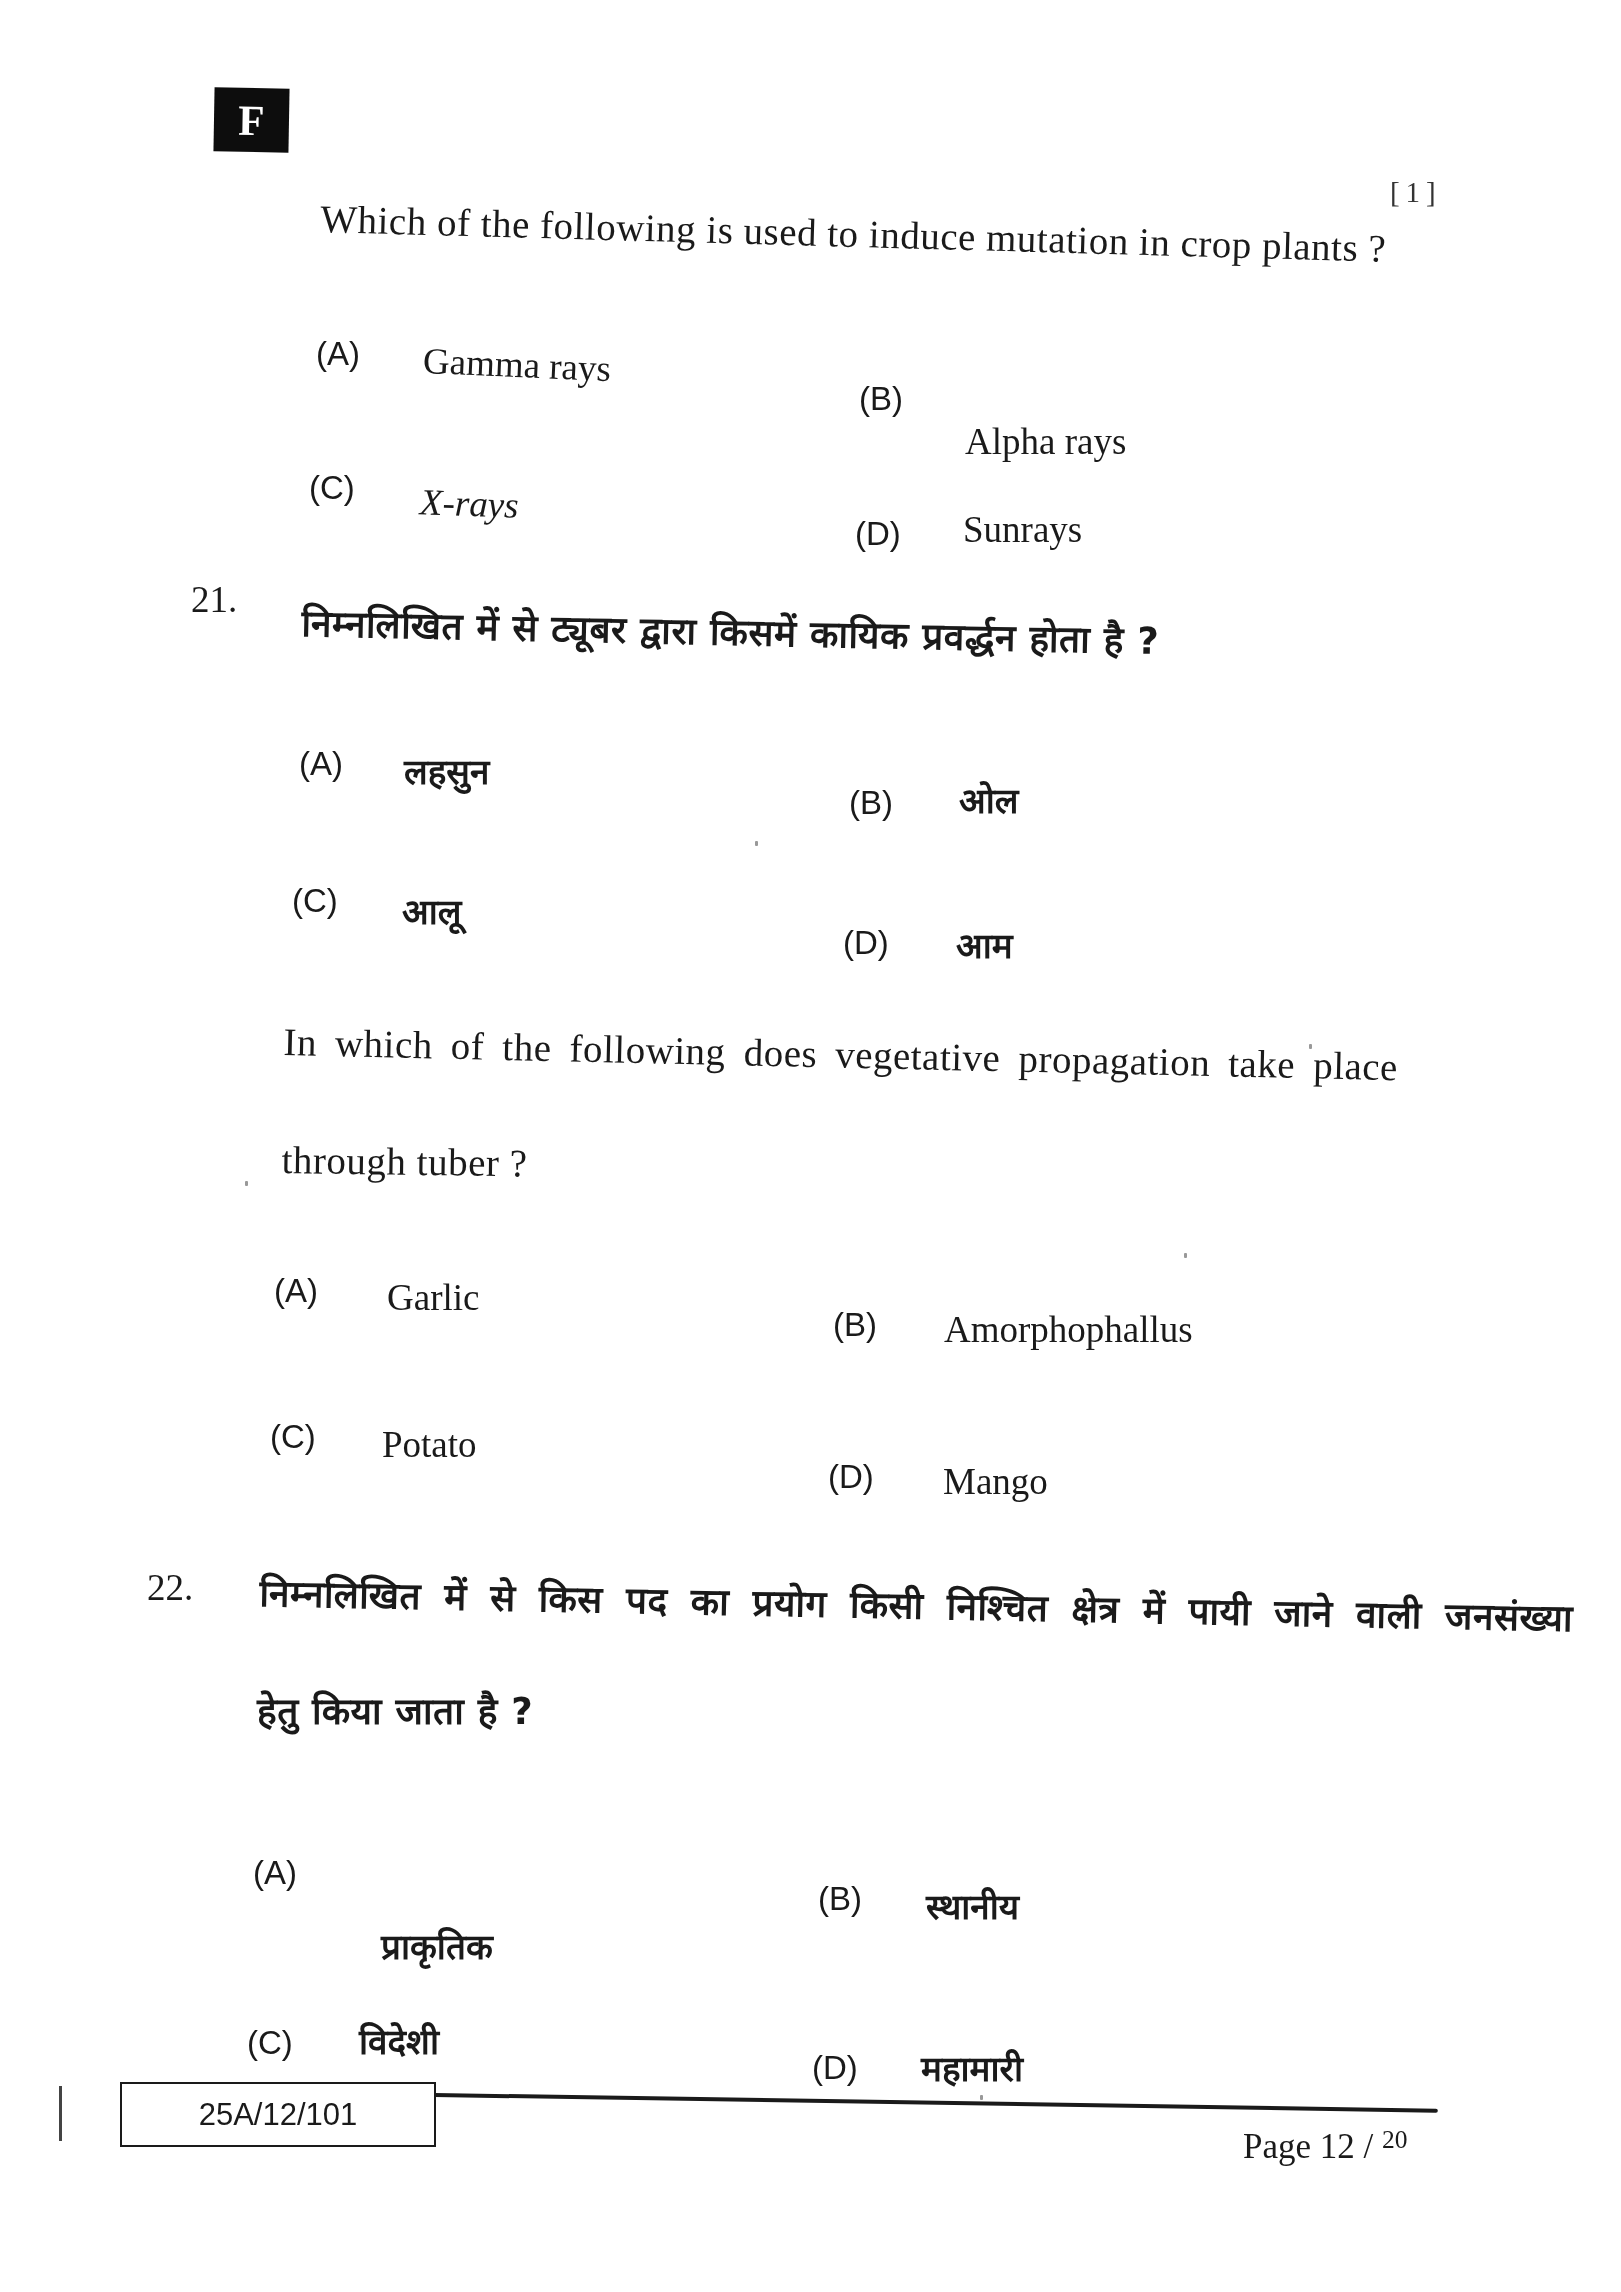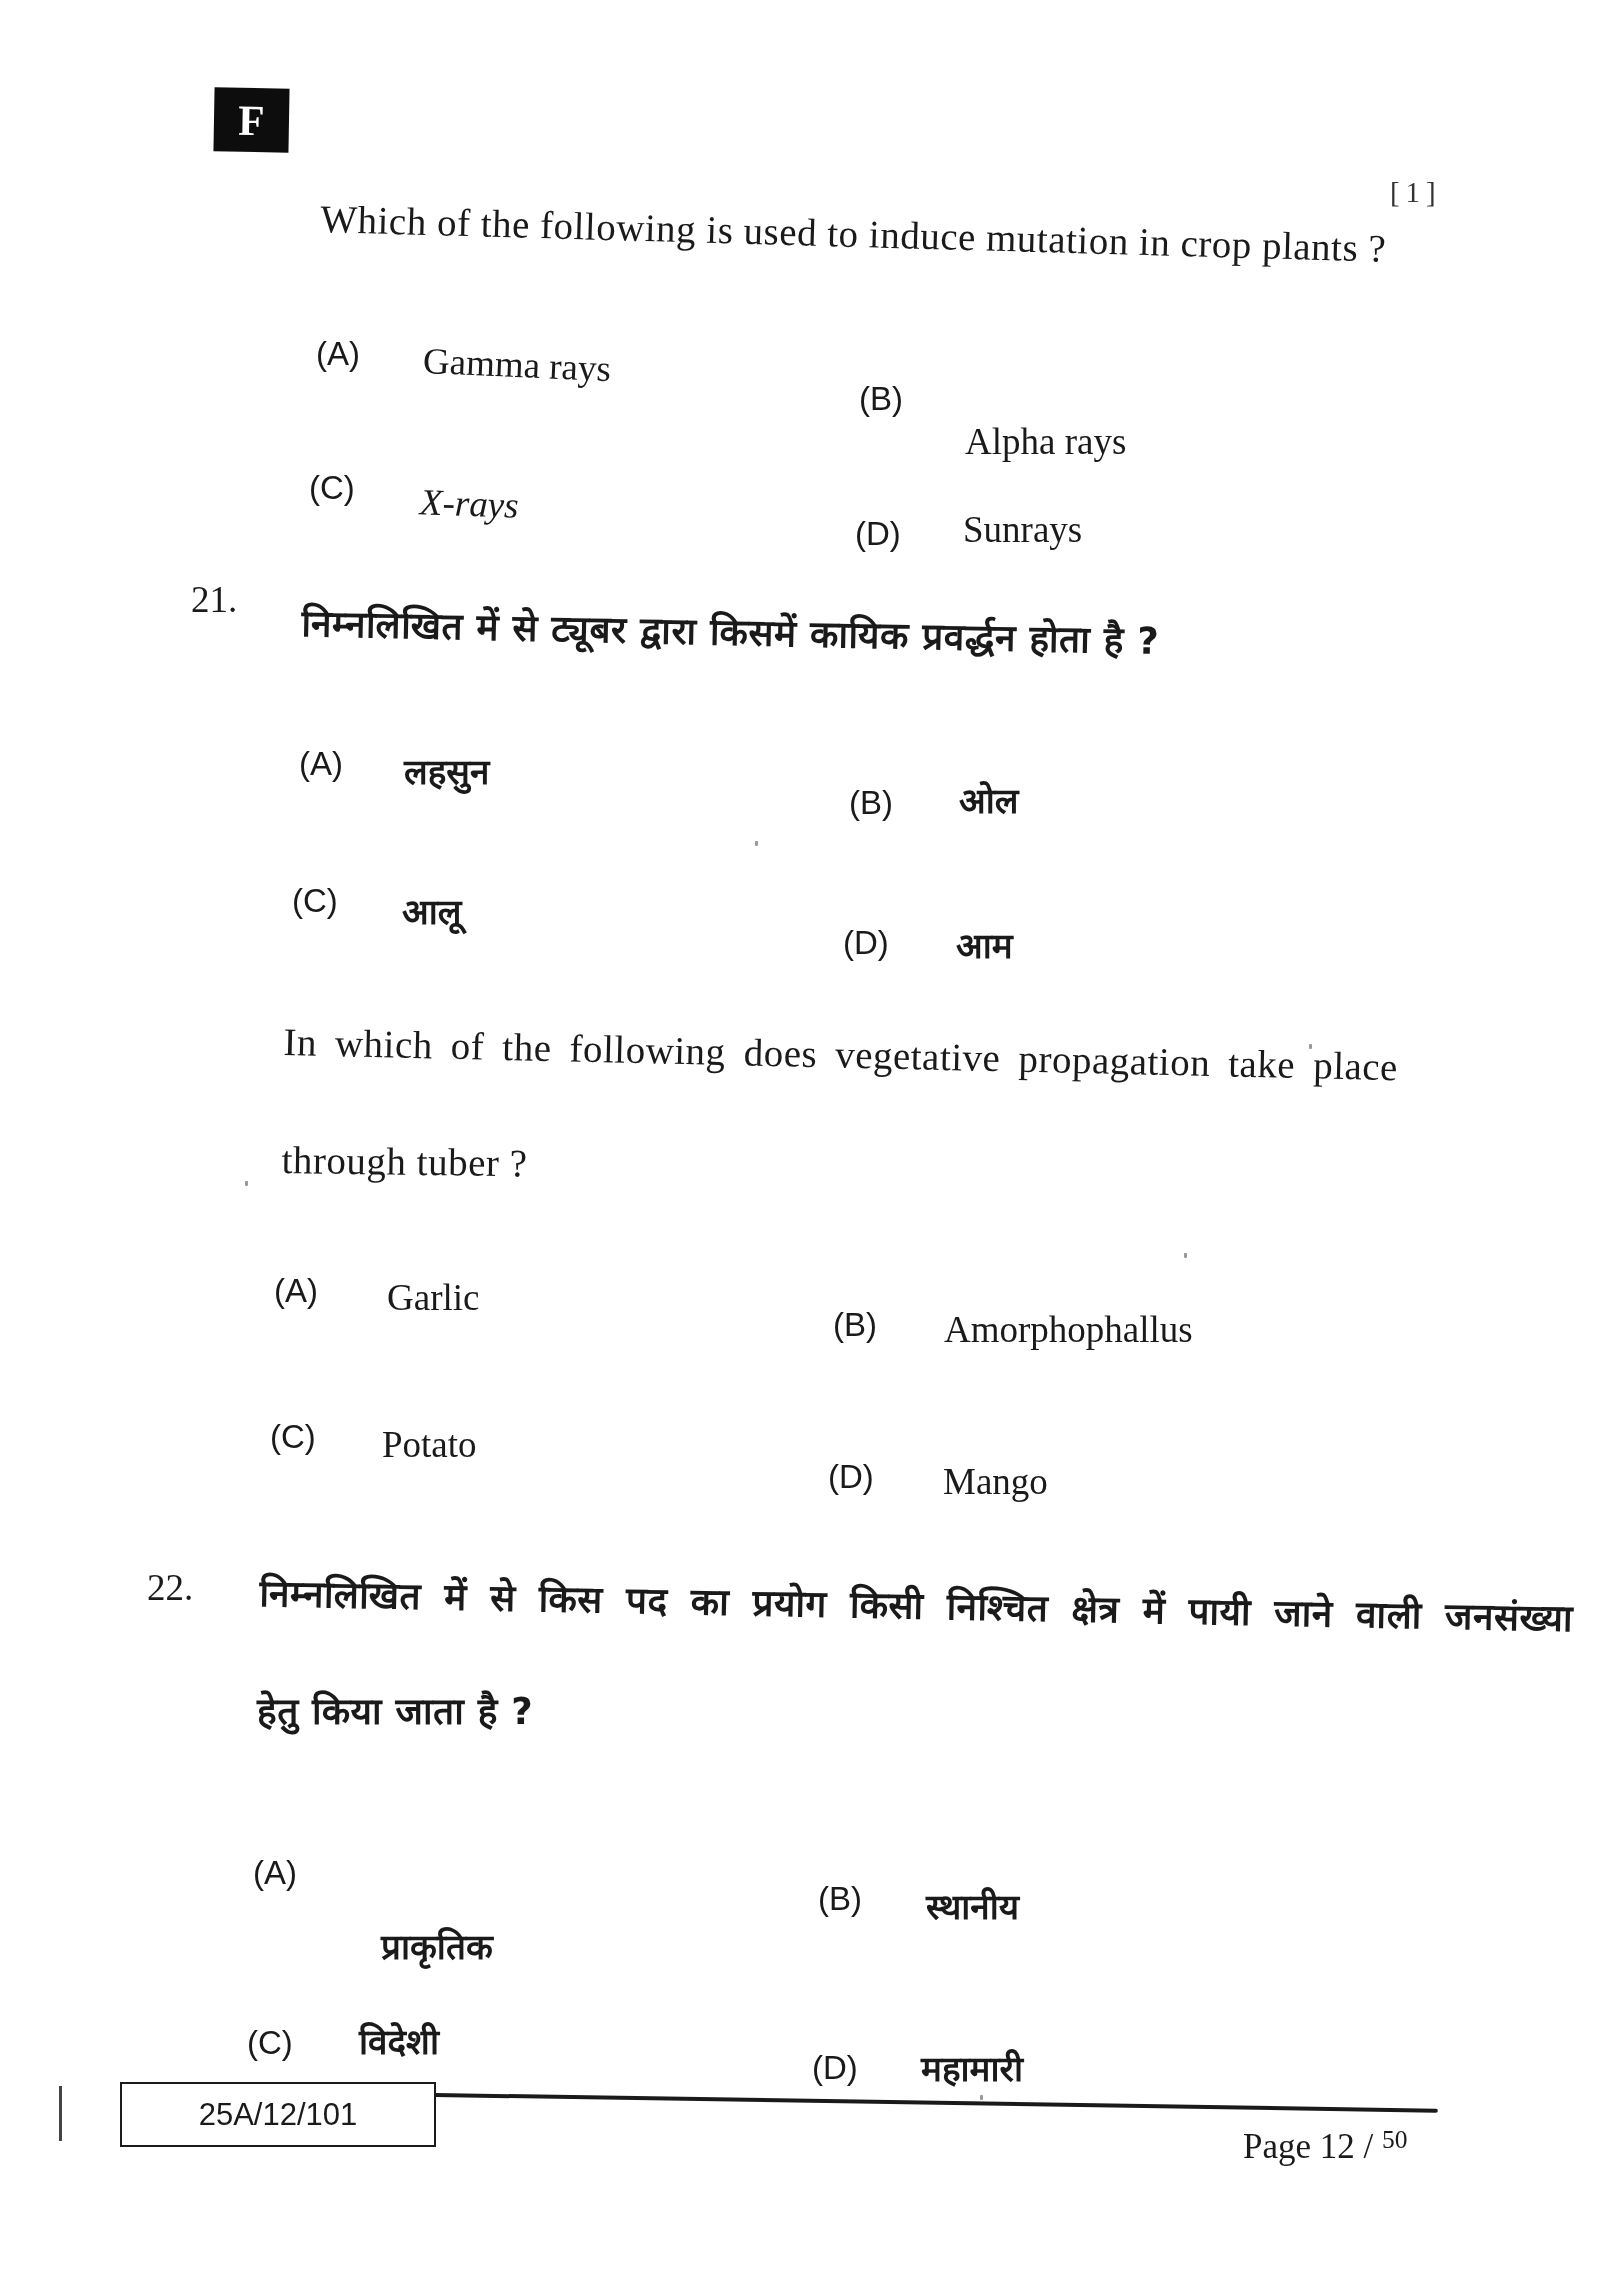--- a/index.html
+++ b/index.html
@@ -131,21 +131,21 @@
 <div class="abs opt-label" style="left:812px; top:2049px;">(D)</div>
 <div class="abs opt-text-hi" style="left:921px; top:2044px;">महामारी</div>
 
 <div class="abs left-bar"></div>
 <div class="abs footer-line"></div>
 <div class="abs code-box">
   <span>25A/12/101</span>
 </div>
 <div class="abs page-no">
   <span>Page 12 /</span>
-  <span class="total">50</span>
+  <span class="total">20</span>
 </div>
 
 <div class="speck" style="left:755px; top:841px;"></div>
 <div class="speck" style="left:1184px; top:1253px;"></div>
 <div class="speck" style="left:1309px; top:1044px;"></div>
 <div class="speck" style="left:245px; top:1181px;"></div>
 <div class="speck" style="left:980px; top:2095px;"></div>
 
 
 </body></html>

